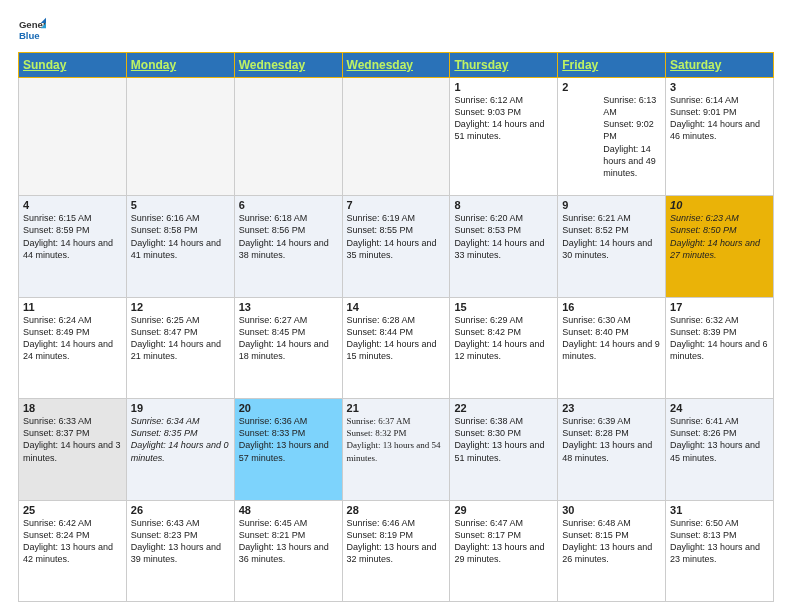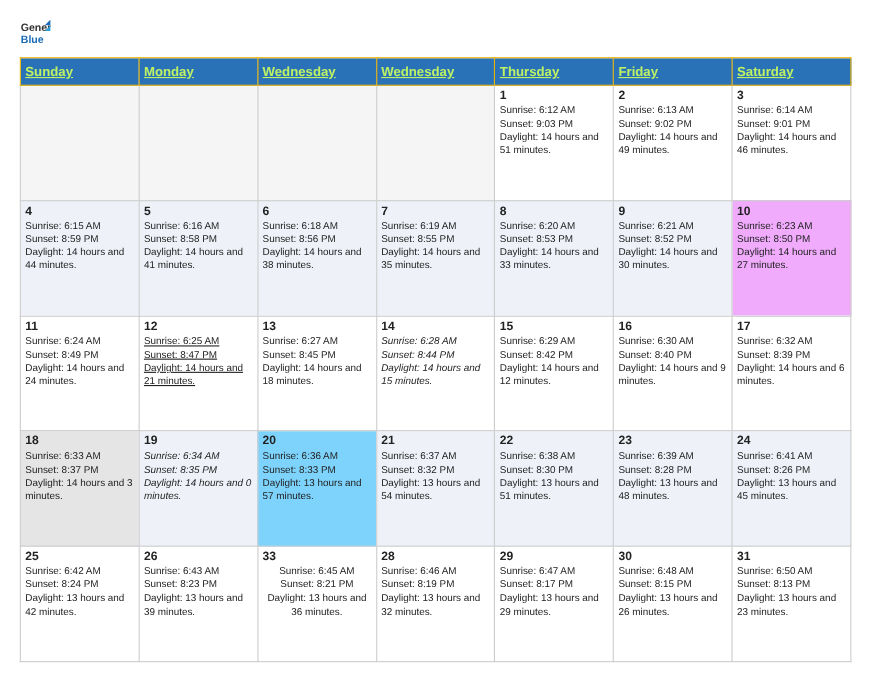--- a/index.html
+++ b/index.html
@@ -128,21 +128,21 @@
           <td class="empty"></td>
           <td class="empty"></td>
           <td>
             <span class="day-number">1</span>
             <div class="day-detail" style="white-space: pre-line;">Sunrise: 6:12 AM
 Sunset: 9:03 PM
 Daylight: 14 hours and 51 minutes.</div>
           </td>
           <td>
             <span class="day-number">2</span>
-            <div class="day-detail" style="white-space: pre-line;">Sunrise: 6:13 AM
+            <div class="day-detail" style="white-space: pre-line; margin-left: 41px;">Sunrise: 6:13 AM
 Sunset: 9:02 PM
 Daylight: 14 hours and 49 minutes.</div>
           </td>
           <td>
             <span class="day-number">3</span>
             <div class="day-detail" style="white-space: pre-line;">Sunrise: 6:14 AM
 Sunset: 9:01 PM
 Daylight: 14 hours and 46 minutes.</div>
           </td>
         </tr>
@@ -176,49 +176,49 @@
             <div class="day-detail" style="white-space: pre-line;">Sunrise: 6:20 AM
 Sunset: 8:53 PM
 Daylight: 14 hours and 33 minutes.</div>
           </td>
           <td style="background: rgb(238, 242, 248);">
             <span class="day-number">9</span>
             <div class="day-detail" style="white-space: pre-line;">Sunrise: 6:21 AM
 Sunset: 8:52 PM
 Daylight: 14 hours and 30 minutes.</div>
           </td>
-          <td style="background: #f0abfc;">
+          <td style="background: #eab308; font-style: italic;">
             <span class="day-number">10</span>
             <div class="day-detail" style="white-space: pre-line;">Sunrise: 6:23 AM
 Sunset: 8:50 PM
 Daylight: 14 hours and 27 minutes.</div>
           </td>
         </tr>
         <tr>
           <td>
             <span class="day-number">11</span>
             <div class="day-detail" style="white-space: pre-line;">Sunrise: 6:24 AM
 Sunset: 8:49 PM
 Daylight: 14 hours and 24 minutes.</div>
           </td>
           <td>
             <span class="day-number">12</span>
-            <div class="day-detail" style="white-space: pre-line; text-decoration: underline;">Sunrise: 6:25 AM
+            <div class="day-detail" style="white-space: pre-line;">Sunrise: 6:25 AM
 Sunset: 8:47 PM
 Daylight: 14 hours and 21 minutes.</div>
           </td>
           <td>
             <span class="day-number">13</span>
             <div class="day-detail" style="white-space: pre-line;">Sunrise: 6:27 AM
 Sunset: 8:45 PM
 Daylight: 14 hours and 18 minutes.</div>
           </td>
           <td>
             <span class="day-number">14</span>
-            <div class="day-detail" style="white-space: pre-line; font-style: italic;">Sunrise: 6:28 AM
+            <div class="day-detail" style="white-space: pre-line;">Sunrise: 6:28 AM
 Sunset: 8:44 PM
 Daylight: 14 hours and 15 minutes.</div>
           </td>
           <td>
             <span class="day-number">15</span>
             <div class="day-detail" style="white-space: pre-line;">Sunrise: 6:29 AM
 Sunset: 8:42 PM
 Daylight: 14 hours and 12 minutes.</div>
           </td>
           <td>
@@ -248,21 +248,21 @@
 Daylight: 14 hours and 0 minutes.</div>
           </td>
           <td style="background: #7dd3fc;">
             <span class="day-number">20</span>
             <div class="day-detail" style="white-space: pre-line;">Sunrise: 6:36 AM
 Sunset: 8:33 PM
 Daylight: 13 hours and 57 minutes.</div>
           </td>
           <td style="background: rgb(238, 242, 248);">
             <span class="day-number">21</span>
-            <div class="day-detail" style="white-space: pre-line;">Sunrise: 6:37 AM
+            <div class="day-detail" style="white-space: pre-line; font-family: Liberation Serif, serif;">Sunrise: 6:37 AM
 Sunset: 8:32 PM
 Daylight: 13 hours and 54 minutes.</div>
           </td>
           <td style="background: rgb(238, 242, 248);">
             <span class="day-number">22</span>
             <div class="day-detail" style="white-space: pre-line;">Sunrise: 6:38 AM
 Sunset: 8:30 PM
 Daylight: 13 hours and 51 minutes.</div>
           </td>
           <td style="background: rgb(238, 242, 248);">
@@ -285,22 +285,22 @@
 Sunset: 8:24 PM
 Daylight: 13 hours and 42 minutes.</div>
           </td>
           <td>
             <span class="day-number">26</span>
             <div class="day-detail" style="white-space: pre-line;">Sunrise: 6:43 AM
 Sunset: 8:23 PM
 Daylight: 13 hours and 39 minutes.</div>
           </td>
           <td>
-            <span class="day-number">33</span>
-            <div class="day-detail" style="white-space: pre-line; text-align: center;">Sunrise: 6:45 AM
+            <span class="day-number">48</span>
+            <div class="day-detail" style="white-space: pre-line;">Sunrise: 6:45 AM
 Sunset: 8:21 PM
 Daylight: 13 hours and 36 minutes.</div>
           </td>
           <td>
             <span class="day-number">28</span>
             <div class="day-detail" style="white-space: pre-line;">Sunrise: 6:46 AM
 Sunset: 8:19 PM
 Daylight: 13 hours and 32 minutes.</div>
           </td>
           <td>

